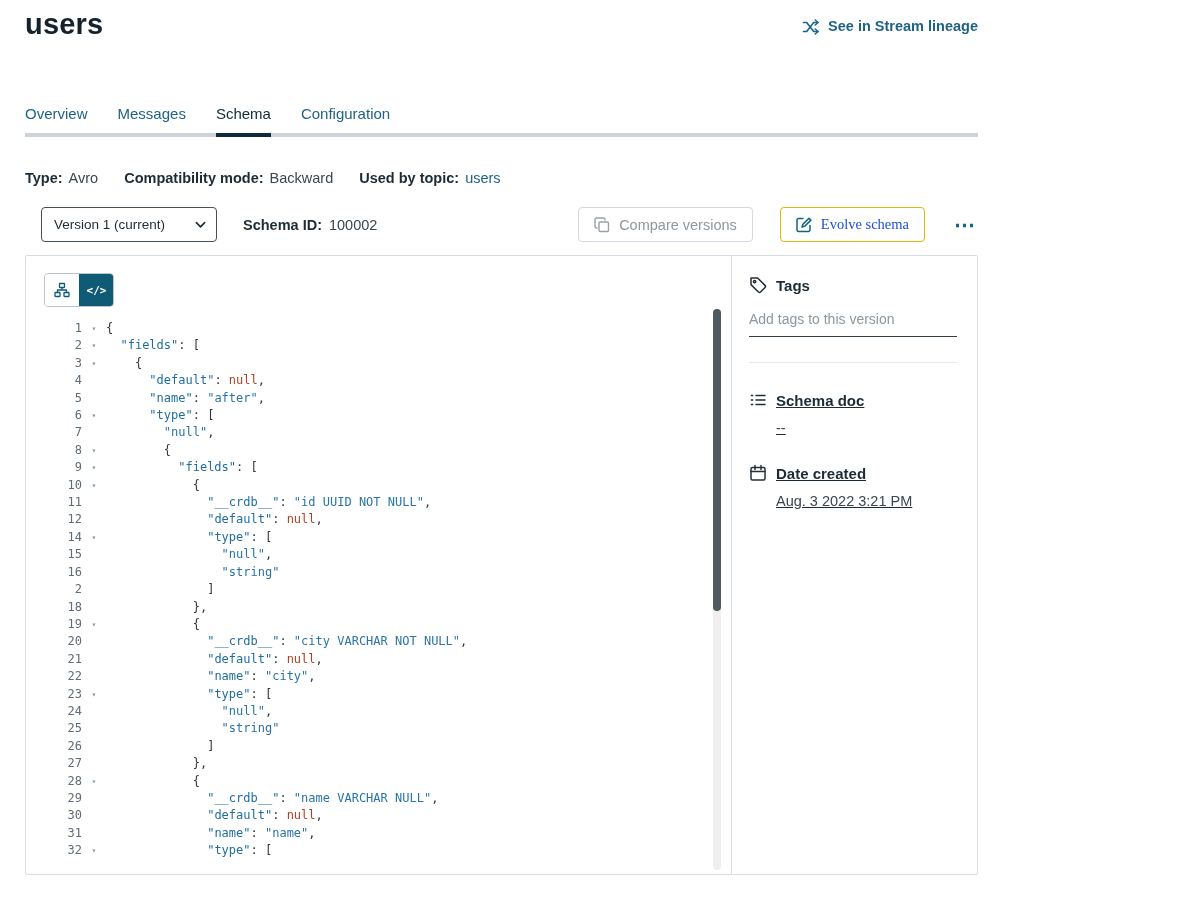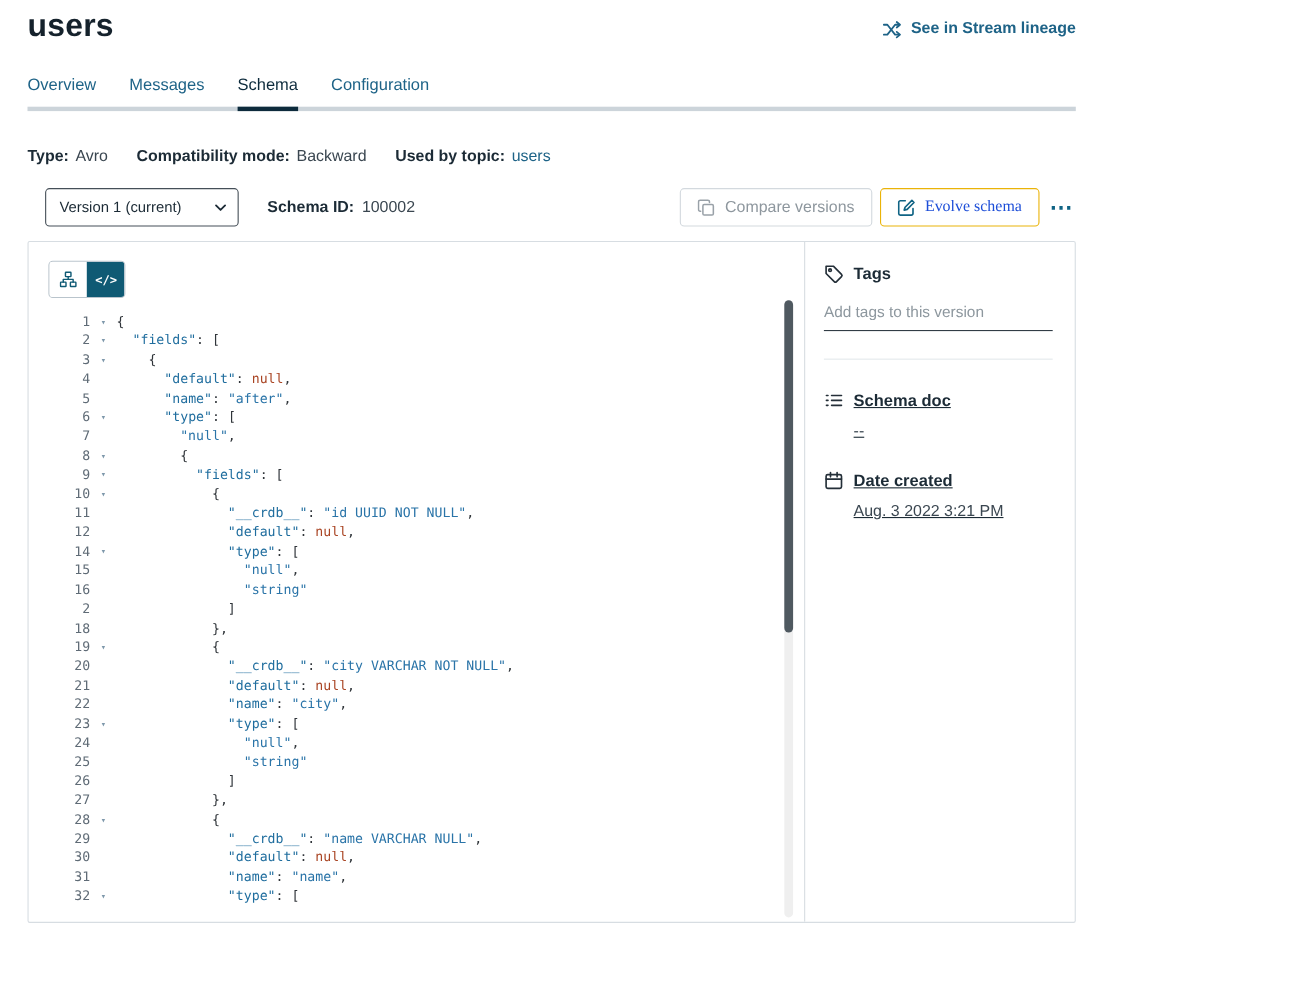--- a/index.html
+++ b/index.html
@@ -7,40 +7,40 @@
   .page {
     width: 1003px; height: 916px; position: relative; overflow: hidden;
     padding: 8px 25px 0; background: #fff; color: #1c2b36;
     font-family: "Liberation Sans", sans-serif;
   }
   
   .topbar { display: flex; justify-content: space-between; align-items: flex-start; }
   .page-title { font-size: 29px; font-weight: 800; margin: 0; color: #15222c; letter-spacing: .2px; }
   .lineage-link { display: flex; align-items: flex-start; gap: 8px; color: #1e6387; font-size: 14.5px; font-weight: 600; margin-top: 10px; cursor: pointer; }
   
-  .tabs { display: flex; gap: 30px; margin-top: 28px; border-bottom: 4px solid #ccd4da; }
+  .tabs { display: flex; gap: 30px; margin-top: 64px; border-bottom: 4px solid #ccd4da; }
   .tab { color: #1e6387; font-size: 15px; padding-bottom: 11px; margin-bottom: -4px; border-bottom: 4px solid transparent; cursor: pointer; }
   .tab.active { color: #0d2b3c; font-weight: 500; border-bottom-color: #0d2b3c; }
   
   .toggle-row { margin-top: 33px; display: flex; align-items: center; gap: 27px; }
   .pill { background: #11506a; color: #fff; border: none; border-radius: 4px; padding: 8px 15px; font-size: 14px; font-family: inherit; cursor: pointer; }
   .key-link { color: #1e6387; font-size: 14.5px; background: none; border: none; font-family: inherit; cursor: pointer; padding: 0; }
   
   .meta-row { margin-top: 33px; display: flex; gap: 26px; font-size: 14.5px; align-items: center; }
   .meta-pair { display: flex; gap: 6px; }
   .meta-label { font-weight: 700; }
   .meta-value { color: #3a4650; }
   .meta-link { color: #1e6387; cursor: pointer; }
   
   .controls-row { margin-top: 21px; display: flex; align-items: center; }
   .select-wrap { position: relative; padding-left: 16px; }
   .version-select { appearance: none; -webkit-appearance: none; border: 1px solid #454f58; border-radius: 4px; height: 35px; width: 176px; padding: 0 30px 0 12px; font-size: 13.5px; font-family: inherit; color: #1c2b36; background: #fff; cursor: pointer; }
   .select-wrap .chev { position: absolute; right: 11px; top: 14px; pointer-events: none; }
   .schema-id { margin-left: 26px; display: flex; gap: 7px; font-size: 14.5px; align-items: center; }
-  .actions { margin-left: auto; display: flex; align-items: center; gap: 7px; }
+  .actions { margin-left: auto; display: flex; align-items: center; gap: 27px; }
   .btn { display: flex; align-items: center; gap: 9px; height: 35px; padding: 0 15px; border-radius: 4px; background: #fff; font-size: 14.5px; font-family: inherit; cursor: pointer; }
   .btn-compare { border: 1px solid #d3d9de; color: #8e979e; }
   .btn-evolve { border: 1px solid #eab308; color: #1d4ed8; font-weight: 500; font-family: Liberation Serif, serif; }
   .more-btn { color: #0f6384; font-size: 21px; background: none; border: none; cursor: pointer; line-height: 1; padding: 0 2px; letter-spacing: 1px; font-weight: 700; }
   
   .main-panel { margin-top: 13px; border: 1px solid #d7dde2; border-radius: 2px; display: flex; height: 620px; overflow: hidden; }
   .code-side { flex: 1; position: relative; padding: 17px 0 0 18px; overflow: hidden; }
   .editor-toolbar { display: inline-flex; border: 1px solid #b9c4cc; border-radius: 4px; overflow: hidden; }
   .et-btn { width: 34px; height: 32px; display: flex; align-items: center; justify-content: center; background: #fff; border: none; cursor: pointer; padding: 0; }
   .et-btn + .et-btn { border-left: 1px solid #b9c4cc; }

